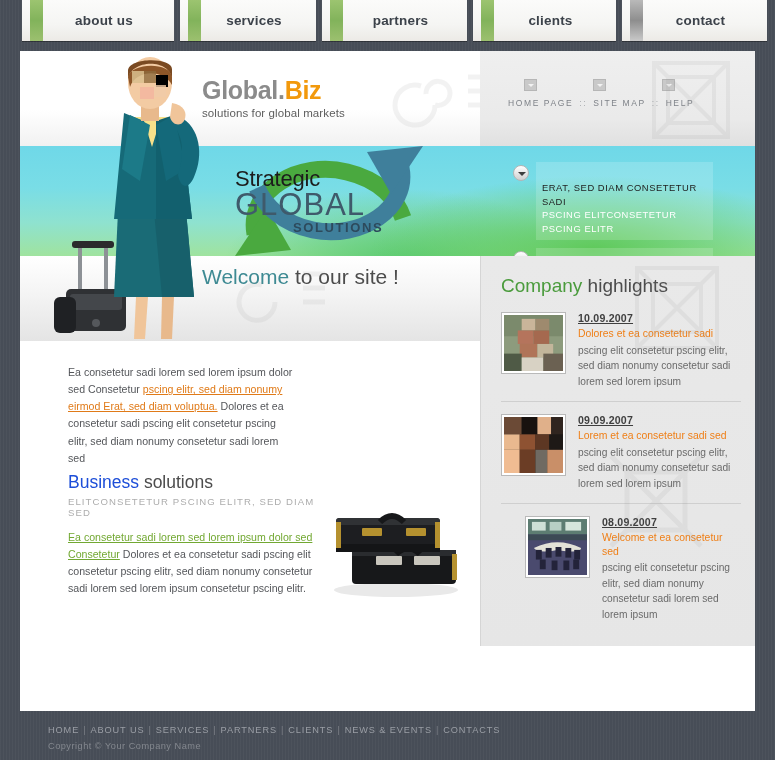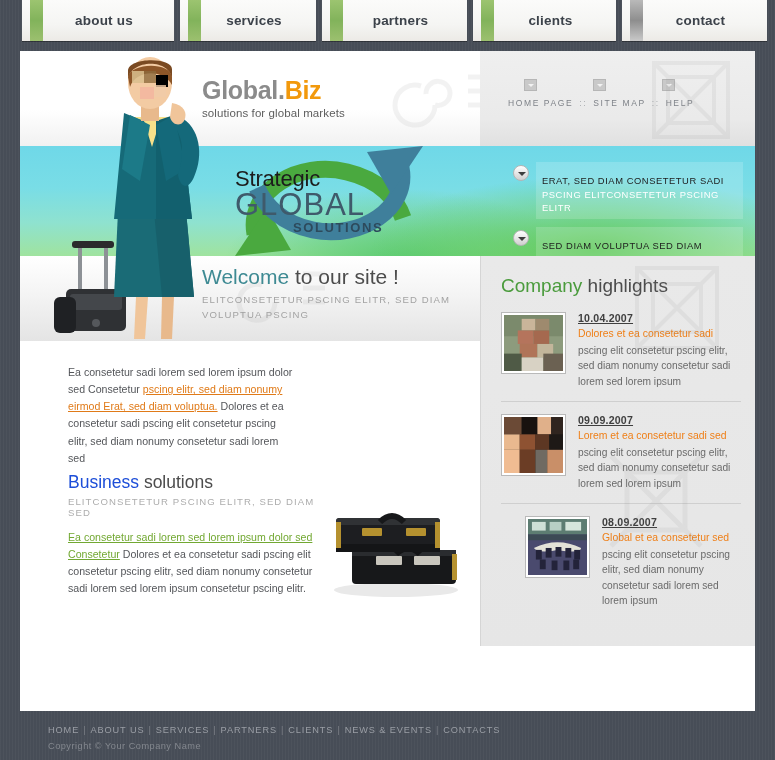--- a/index.html
+++ b/index.html
@@ -105,21 +105,21 @@
     background: linear-gradient(180deg,#ffffff 0%, #cfcfcf 100%);
     border: 1px solid #b5b5b5; position: relative;
   }
   .bitem .chev::after {
     content: ""; position: absolute; left: 4px; top: 6px;
     border-left: 4px solid transparent; border-right: 4px solid transparent;
     border-top: 4px solid #3d3d3d;
   }
   .bitem .btxt {
     background: rgba(255,255,255,.17);
-    padding: 12px 6px 4px 6px; width: 207px;
+    padding: 19px 6px 4px 6px; width: 177px;
     font-size: 9.4px; letter-spacing: .55px; line-height: 1.45;
   }
   .bitem .l1 { color: #1d1d1d; display: block; }
   .bitem .l2 { color: #ffffff; display: block; }
 
   
   .main { display: flex; height: 390px; position: relative; }
   .colL { width: 460px; position: relative; background: #ffffff; }
   .colR {
     width: 275px; position: relative;
@@ -311,21 +311,20 @@
       </div>
 
     </div>
   </div>
 
   <div class="main">
 
     <div class="colL">
       <div class="hero">
         <div class="htitle"><span class="w1">Welcome</span><span class="w2"> to our site !</span></div>
-        <div class="hsub">ELITCONSETETUR PSCING ELITR, SED DIAM VOLUPTUA PSCING</div>
       </div>
 
       <div class="woman">
         <svg width="180" height="290" viewBox="0 0 180 290">
 
           <g>
             <rect x="34" y="196" width="4" height="62" fill="#8d9196"></rect>
             <rect x="60" y="196" width="4" height="62" fill="#8d9196"></rect>
             <rect x="28" y="190" width="42" height="7" rx="3" fill="#2b2b2d"></rect>
             <rect x="22" y="238" width="60" height="42" rx="5" fill="#2f3134"></rect>
@@ -425,21 +424,21 @@
                 <rect x="30" y="16" width="16" height="14" fill="#a5694f"></rect>
                 <rect x="16" y="30" width="18" height="14" fill="#b07458"></rect>
                 <rect x="34" y="30" width="16" height="14" fill="#c3b69b"></rect>
                 <rect x="0" y="40" width="18" height="18" fill="#4f5a46"></rect>
                 <rect x="18" y="44" width="22" height="14" fill="#d8d2c4"></rect>
                 <rect x="40" y="40" width="20" height="18" fill="#6b6152"></rect>
               </svg>
             </div>
           </div>
           <div class="ntext">
-            <div class="ndate">10.04.2007</div>
+            <div class="ndate">10.09.2007</div>
             <div class="nhead">Dolores et ea consetetur sadi</div>
             <div class="nbody">pscing elit consetetur pscing elitr, sed diam nonumy consetetur sadi lorem sed lorem ipsum</div>
           </div>
         </div>
 
         <div class="nitem">
           <div class="nthumb">
             <div class="inner">
               <svg width="100%" height="100%" viewBox="0 0 60 58" preserveAspectRatio="none">
                 <rect width="60" height="58" fill="#2b2320"></rect>
@@ -485,21 +484,21 @@
                   <rect x="12" y="42" width="6" height="10"></rect>
                     <rect x="24" y="43" width="6" height="10"></rect>
                   <rect x="36" y="43" width="6" height="10"></rect>
                     <rect x="46" y="42" width="6" height="10"></rect>
                 </g>
               </svg>
             </div>
           </div>
           <div class="ntext">
             <div class="ndate">08.09.2007</div>
-            <div class="nhead">Global et ea consetetur sed</div>
+            <div class="nhead">Welcome et ea consetetur sed</div>
             <div class="nbody">pscing elit consetetur pscing elitr, sed diam nonumy consetetur sadi lorem sed lorem ipsum</div>
           </div>
         </div>
 
       </div>
 
       <div class="wm" style="left:150px; top:6px;">
         <svg width="92" height="92" viewBox="0 0 92 92">
             <g fill="none" stroke="#8a8a8a" stroke-width="4">
           <rect x="6" y="6" width="80" height="80"></rect>

